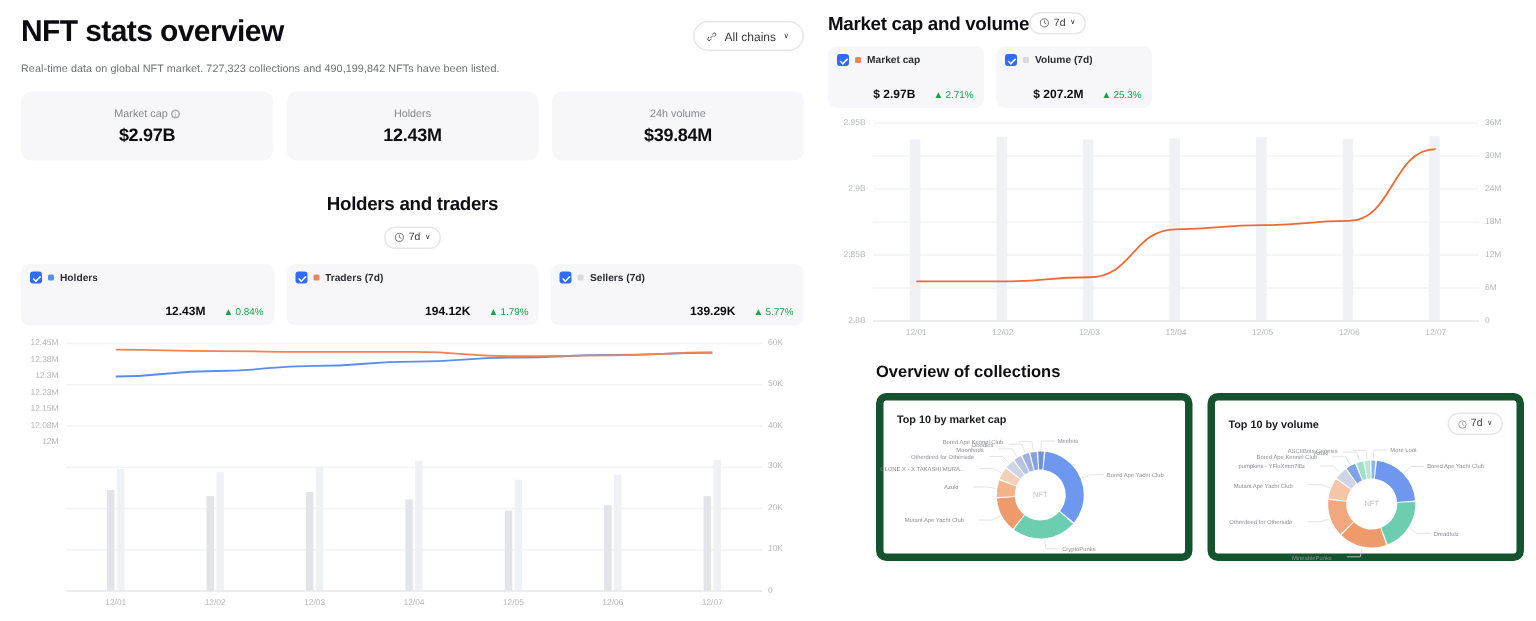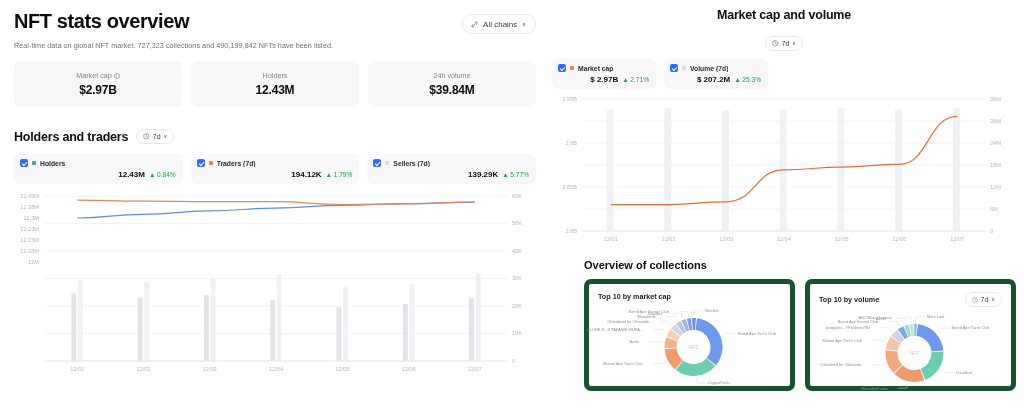--- a/index.html
+++ b/index.html
@@ -33,21 +33,21 @@
     display: flex; flex-direction: column; align-items: center; justify-content: center; gap: 3px;
   }
   .stat-label { font-size: 7.2px; color: #85878e; display: flex; align-items: center; gap: 2px; }
   .stat-value { font-size: 12px; font-weight: 700; color: #0b0b10; letter-spacing: -0.2px; }
   .info-dot {
     width: 6px; height: 6px; border-radius: 50%;
     border: 0.8px solid #a8aab0; display: inline-block;
     font-size: 4.5px; line-height: 5px; text-align: center; color: #a8aab0;
   }
 
-  .section-head { display: flex; align-items: center; gap: 8px; }
+  .section-head { display: flex; align-items: center; gap: 8px; flex-direction: column; }
   .section-title { font-size: 12.5px; font-weight: 700; letter-spacing: -0.2px; }
   .range-pill {
     display: flex; align-items: center; gap: 3px;
     border: 1px solid #e6e7eb; border-radius: 11px;
     height: 15px; padding: 0 6px; font-size: 7px; color: #3a3b42; background: #fff;
   }
 
   .legend-row { display: flex; gap: 8px; margin-top: 10px; }
   .legend-card {
     flex: 1; background: #f7f7f9; border-radius: 6px;
@@ -58,38 +58,38 @@
     width: 8px; height: 8px; border-radius: 2px; background: #2f6bff;
     position: relative; flex: none;
   }
   .cbox::after {
     content: ""; position: absolute; left: 2px; top: 3.2px;
     width: 3.6px; height: 1.6px; border-left: 1.2px solid #fff; border-bottom: 1.2px solid #fff;
     transform: rotate(-45deg);
   }
   .swatch { width: 4px; height: 4px; border-radius: 1px; flex: none; }
   .legend-name { font-size: 6.8px; font-weight: 700; color: #2b2c32; white-space: nowrap; overflow: hidden; }
-  .legend-bottom { display: flex; align-items: baseline; gap: 4px; justify-content: flex-end; margin-top: 3px; }
+  .legend-bottom { display: flex; align-items: baseline; gap: 12px; justify-content: flex-end; margin-top: 14px; }
   .legend-val { font-size: 8px; font-weight: 700; color: #0b0b10; }
   .legend-delta { font-size: 6.6px; display: flex; align-items: center; gap: 1.5px; }
   .delta-up { color: #16a34a; }
   .delta-down { color: #f0712c; }
   .caret { font-size: 5px; line-height: 1; }
 
   
   .chart-wrap { position: relative; margin-top: 8px; }
   .chart-box { position: relative; width: 100%; }
   .axis-label { position: absolute; font-size: 5.6px; color: #b4b6bc; white-space: nowrap; }
   .axis-left { text-align: right; }
   svg.plot { position: absolute; left: 0; top: 0; overflow: visible; }
   .x-label { position: absolute; font-size: 5.6px; color: #b4b6bc; transform: translateX(-50%); }
 
   
   .right-col { width: 476px; height: 414px; padding: 8px 8px 0 0; position: relative; }
-  .mcv-head { display: flex; align-items: center; gap: 14px; padding-left: 4px; flex-direction: column; }
+  .mcv-head { display: flex; align-items: center; gap: 0; padding-left: 4px; }
   .mcv-legend { display: flex; gap: 8px; margin-top: 8px; padding-left: 4px; }
   .mcv-legend .legend-card { flex: 0 0 104px; }
 
   .overview-title { font-size: 11px; font-weight: 700; margin-left: 36px; }
   .donut-row { display: flex; gap: 10px; margin-top: 8px; padding-left: 36px; }
   .donut-card {
     flex: 1; background: #fff; border: 5px solid #14532d; border-radius: 7px;
     height: 112px; padding: 8px 9px; position: relative;
   }
   .donut-card-head { display: flex; align-items: center; justify-content: space-between; }

